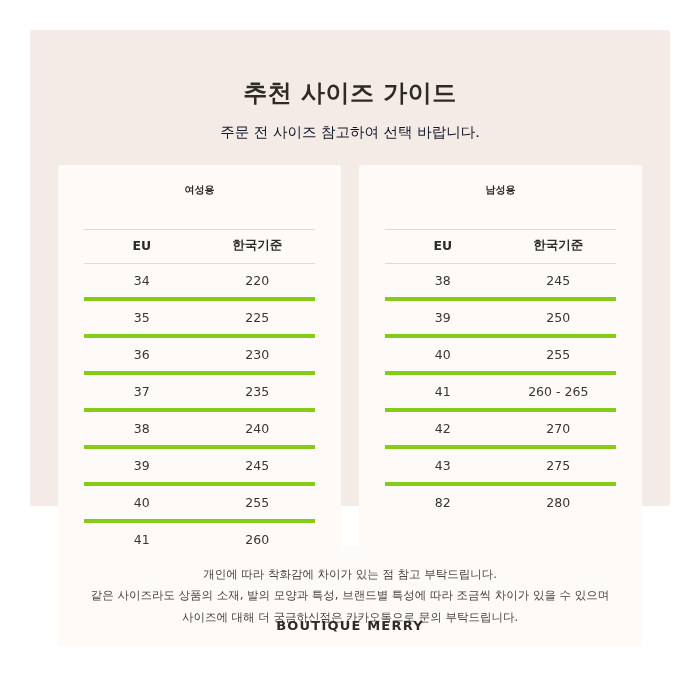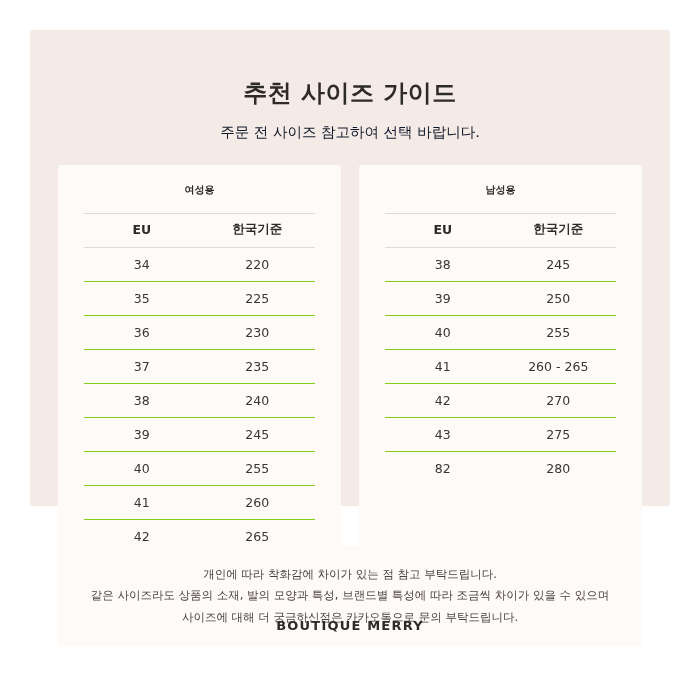--- a/index.html
+++ b/index.html
@@ -70,36 +70,37 @@
   .tbl-title {
     text-align: center;
     font-size: 10px;
     font-weight: bold;
     color: #2e2a28;
     padding-bottom: 16px;
   }
   table {
     border-collapse: collapse;
     width: 100%;
+    margin-top: 16px;
   }
   table th {
     font-size: 12.5px;
     font-weight: bold;
     color: #2e2a28;
     padding: 7px 0 9px 0;
     border-bottom: 1px solid #e3d9d4;
     border-top: 1px solid #e3d9d4;
     width: 50%;
     text-align: center;
   }
   table td {
     font-size: 12.5px;
     color: #3b3532;
     padding: 9px 0 9px 0;
-    border-bottom: 1px solid #84cc16;
+    border-bottom: 4px solid #84cc16;
     text-align: center;
   }
   table tr:last-child td {
     border-bottom: none;
   }
   .note {
     position: absolute;
     left: 28px;
     top: 516px;
     width: 584px;

